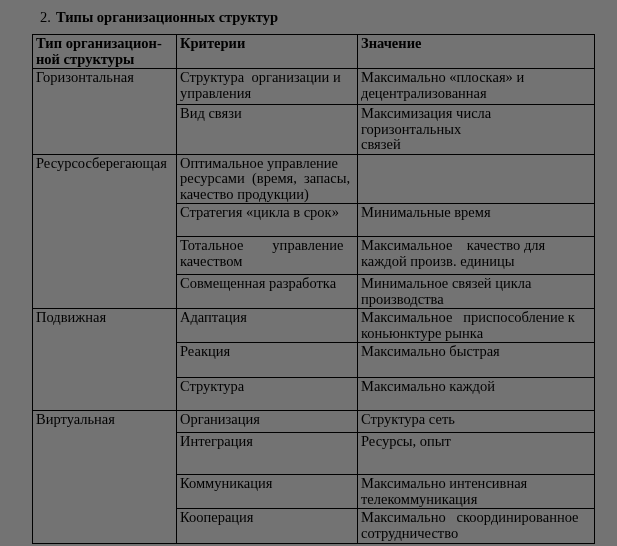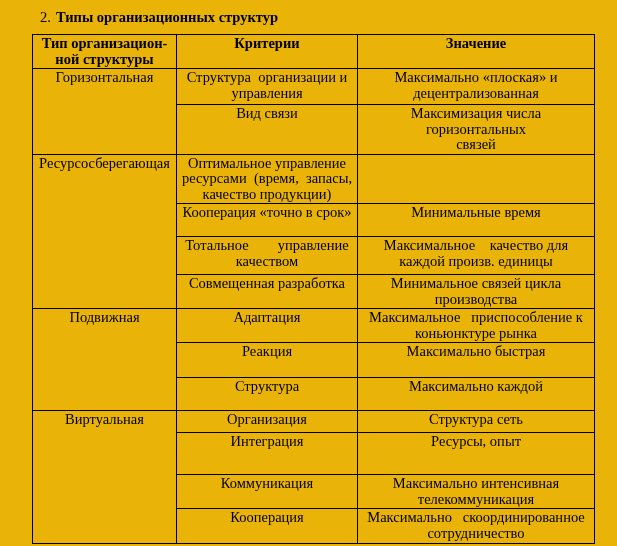--- a/index.html
+++ b/index.html
@@ -6,21 +6,21 @@
   html, body {
     width: 617px; height: 546px;
     background: #ffffff;
     overflow: hidden;
     font-family: "Liberation Serif", "DejaVu Serif", serif;
     color: #000000;
   }
   .page {
     width: 617px; height: 546px;
     padding-top: 9px;
-    background: #eab308;
+    background: #737373;
   }
   .doc-title {
     margin-left: 40px;
     margin-bottom: 9px;
     font-size: 14.5px;
     line-height: 16px;
     white-space: nowrap;
   }
   .doc-title .t-num { font-weight: normal; }
   .doc-title .t-bold { font-weight: bold; margin-left: 5px; }
@@ -29,21 +29,21 @@
     border-collapse: collapse;
     table-layout: fixed;
     width: 562px;
   }
   table.org-table col.c1 { width: 144px; }
   table.org-table col.c2 { width: 181px; }
   table.org-table col.c3 { width: 237px; }
   table.org-table th, table.org-table td {
     border: 1px solid #000000;
     vertical-align: top;
-    text-align: center;
+    text-align: left;
     font-size: 14.5px;
     line-height: 15.5px;
     padding: 1px 3px 1px 3px;
     white-space: pre-wrap;
     overflow: hidden;
   }
   table.org-table th { font-weight: bold; }
 </style>
 </head>
 <body>
@@ -80,21 +80,21 @@
 связей</td>
       </tr>
       <tr style="height:47px">
         <td rowspan="4">Ресурсосберегающая</td>
         <td>Оптимальное управление
 ресурсами  (время,  запасы,
 качество продукции)</td>
         <td></td>
       </tr>
       <tr style="height:33px">
-        <td>Кооперация «точно в срок»</td>
+        <td>Стратегия «цикла в срок»</td>
         <td>Минимальные время</td>
       </tr>
       <tr style="height:38px">
         <td>Тотальное        управление
 качеством</td>
         <td>Максимальное    качество для
 каждой произв. единицы</td>
       </tr>
       <tr style="height:32px">
         <td>Совмещенная разработка</td>

